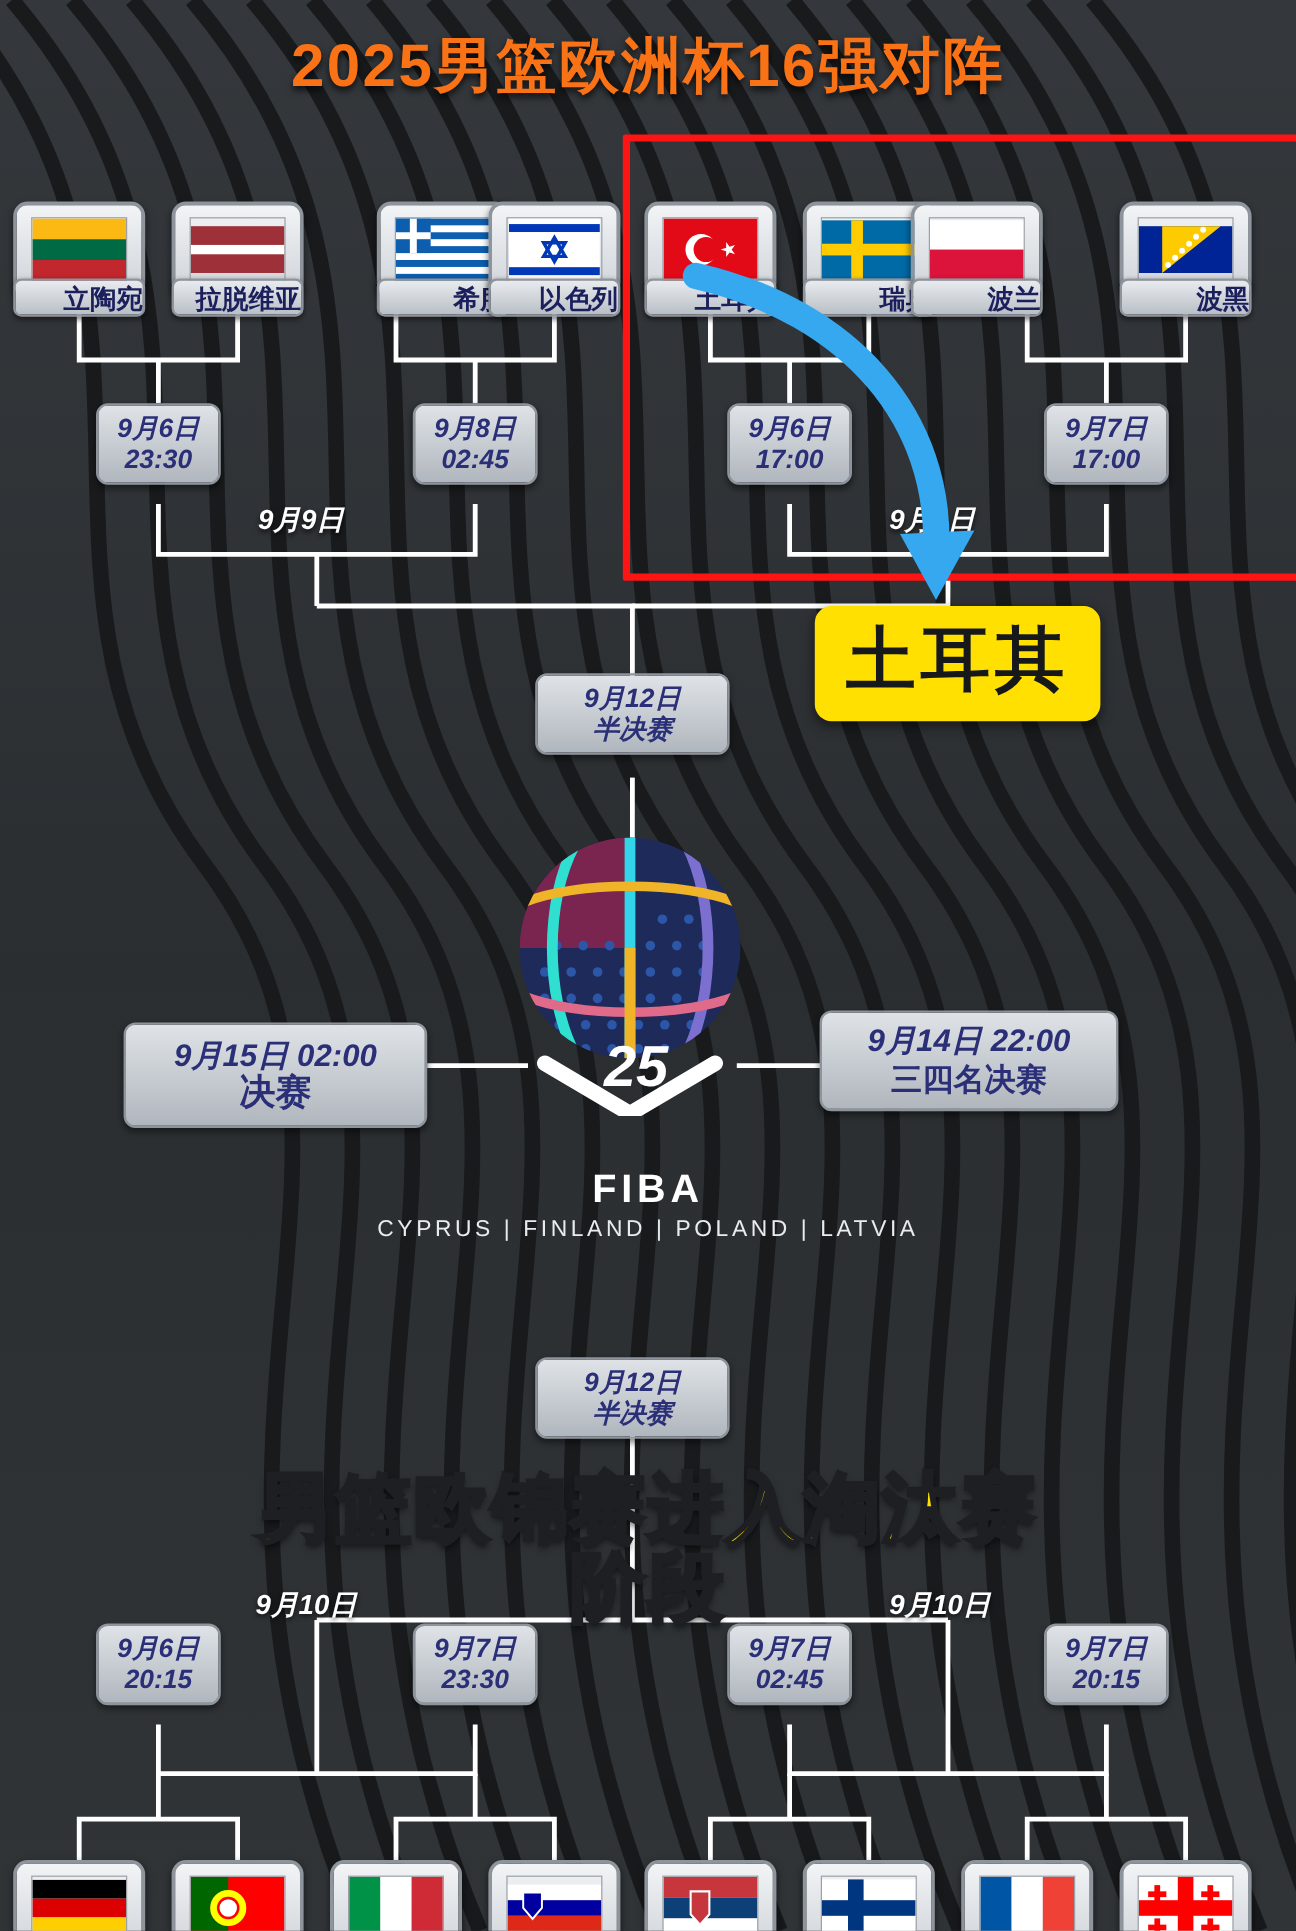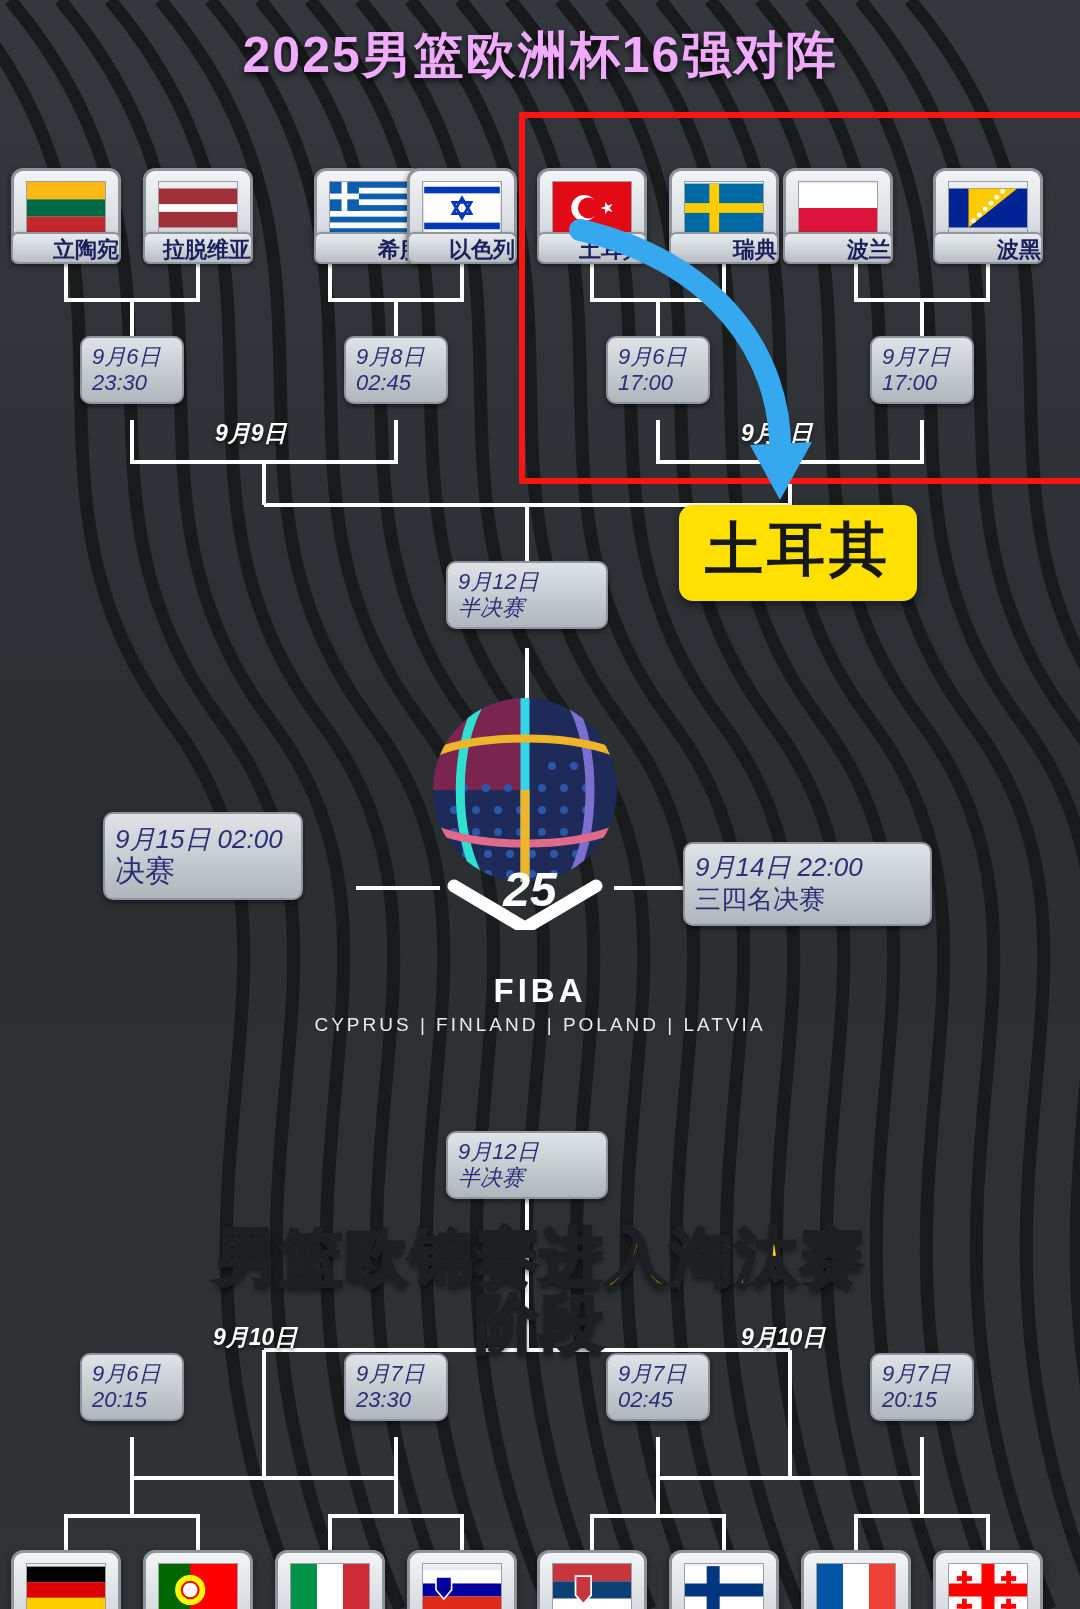--- a/index.html
+++ b/index.html
@@ -7,21 +7,21 @@
     width:1080px;height:1609px;overflow:hidden;
     background:#2e3134;
     font-family:"Liberation Sans", sans-serif;
     position:relative;
   }
   
   #bg{position:absolute;inset:0;z-index:0;}
   
   .title{
     position:absolute;top:22px;left:0;width:1080px;text-align:center;
-    font-size:50px;font-weight:bold;color:#f0abfc;letter-spacing:2px;
+    font-size:50px;font-weight:bold;color:#f97316;letter-spacing:2px;
     text-shadow:0 3px 6px rgba(0,0,0,.75);
     z-index:6;
   }
   
   .flagcard{
     position:absolute;width:110px;z-index:5;
   }
   .flagbox{
     width:110px;height:80px;
     background:linear-gradient(180deg,#f2f4f6 0%,#cfd3d8 100%);
@@ -40,21 +40,21 @@
     color:#1b1f5c;font-weight:bold;font-size:22px;
     position:relative;z-index:2;
     box-shadow:0 2px 4px rgba(0,0,0,.45);
   }
   
   .chip{
     position:absolute;z-index:5;
     background:linear-gradient(180deg,#dfe3e7 0%,#b0b6bd 100%);
     border:2px solid #8e949b;border-radius:10px;
     box-shadow:0 3px 5px rgba(0,0,0,.45);
-    color:#2a2f77;font-weight:normal;text-align:left;
+    color:#2a2f77;font-weight:bold;text-align:center;
     padding:6px 10px;box-sizing:border-box;
     font-style:italic;
   }
   .chip .l1{font-size:22px;line-height:26px;}
   .chip .l2{font-size:22px;line-height:26px;}
   .chip.big .l1{font-size:26px;line-height:30px;}
   .chip.big .l2{font-size:30px;line-height:34px;font-style:normal;}
   .roundlabel{
     position:absolute;z-index:5;color:#ffffff;font-size:23px;font-weight:bold;
     font-style:italic;text-shadow:0 2px 4px rgba(0,0,0,.7);
@@ -238,21 +238,21 @@
 <div class="flagcard" style="left:669px;top:168px;">
   <div class="flagbox">
     <svg viewBox="0 0 16 10">
         <rect width="16" height="10" fill="#006aa7"></rect>
         <rect y="4" width="16" height="2" fill="#fecc00"></rect>
         <rect x="5" width="2" height="10" fill="#fecc00"></rect>
       </svg>
   </div>
   <div class="flagname">瑞典</div>
 </div>
-<div class="flagcard" style="left:783px;top:168px;border-radius:32px;">
+<div class="flagcard" style="left:759px;top:168px;border-radius:32px;">
   <div class="flagbox">
     <svg viewBox="0 0 16 10">
         <rect width="16" height="5" fill="#fff"></rect>
         <rect y="5" width="16" height="5" fill="#dc143c"></rect>
       </svg>
   </div>
   <div class="flagname">波兰</div>
 </div>
 <div class="flagcard" style="left:933px;top:168px;">
   <div class="flagbox">
@@ -357,21 +357,21 @@
   </g>
   <path d="M30 196 L101 238 L172 196" stroke="#ffffff" stroke-width="13" fill="none" stroke-linecap="round"></path>
 </svg>
 <div style="position:absolute;left:490px;top:862px;width:80px;z-index:7;color:#fff;font-size:48px;font-weight:bold;text-align:center;font-style:italic;">25</div>
 
 <div class="logoblock" style="left:300px;top:972px;">
   <div class="logotext fiba">FIBA</div>
   <div class="hosts">CYPRUS | FINLAND | POLAND | LATVIA</div>
 </div>
 
-<div class="chip big" style="left:103px;top:812px;width:200px;padding:10px 10px;">
+<div class="chip big" style="left:103px;top:852px;width:253px;padding:10px 10px;">
   <div class="l1">9月15日 02:00</div>
   <div class="l2">决赛</div>
 </div>
 <div class="chip big" style="left:683px;top:842px;width:249px;padding:8px 10px;">
   <div class="l1">9月14日 22:00</div>
   <div class="l2" style="font-size:26px;">三四名决赛</div>
 </div>
 
 <div class="chip" style="left:446px;top:1131px;width:162px;">
   <div class="l1">9月12日</div>

